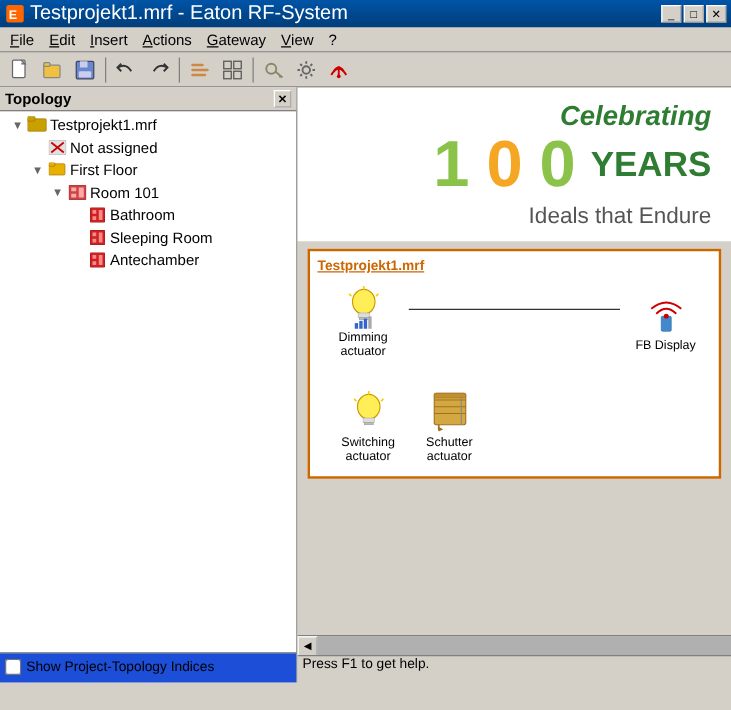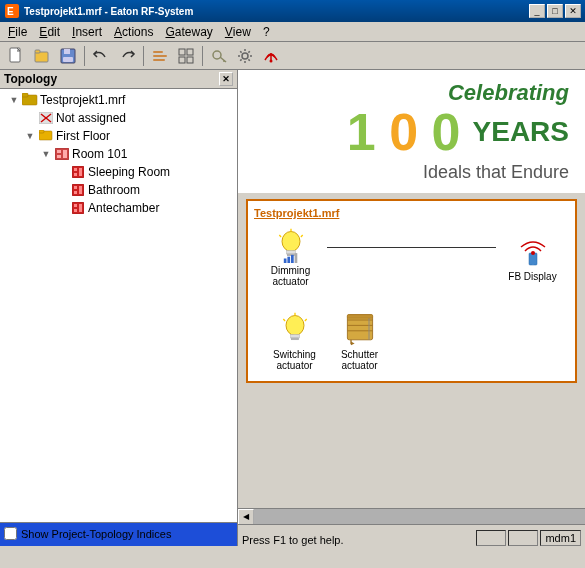--- a/index.html
+++ b/index.html
@@ -9,21 +9,21 @@
     .title-bar {
       background: linear-gradient(to bottom, #0054a6, #003d7a);
       color: white;
       height: 22px;
       display: flex;
       align-items: center;
       padding: 0 4px;
       gap: 4px;
     }
     .title-bar-icon { width: 16px; height: 16px; }
-    .title-bar-text { font-size: 10px; font-weight: bold; flex: 1; }
+    .title-bar-text { font-size: 16px; font-weight: normal; flex: 1; }
     .title-bar-controls { display: flex; gap: 2px; }
     .title-bar-btn {
       width: 16px; height: 14px; background: #d4d0c8; border: 1px outset #fff;
       font-size: 9px; display: flex; align-items: center; justify-content: center;
       cursor: pointer; color: #000;
     }
 
     
     .menu-bar {
       background: #d4d0c8;
@@ -202,21 +202,21 @@
       justify-content: center;
       margin-bottom: 2px;
     }
 
     
     .status-bar {
       height: 22px;
       background: #d4d0c8;
       border-top: 1px solid #808080;
       display: flex;
-      align-items: flex-end;
+      align-items: flex-start;
       padding: 0 4px;
       font-size: 11px;
       position: absolute;
       bottom: 0;
       left: 0;
       right: 0;
     }
     .status-text { flex: 1; }
     .status-right {
       display: flex;
@@ -409,34 +409,34 @@
       <div class="tree-item indent-4">
         <div class="tree-expand">&nbsp;</div>
         <div class="tree-icon">
           <svg width="12" height="12" viewBox="0 0 12 12">
             <rect x="0" y="0" width="12" height="12" rx="1" fill="#cc2222" stroke="#881111" stroke-width="0.5"></rect>
             <rect x="2" y="2" width="3" height="3" fill="#ff8888" stroke="none"></rect>
             <rect x="2" y="7" width="3" height="3" fill="#ff8888" stroke="none"></rect>
             <rect x="7" y="2" width="3" height="8" fill="#ff8888" stroke="none"></rect>
           </svg>
         </div>
-        <span class="tree-label">Sleeping Room</span>
+        <span class="tree-label">Bathroom</span>
       </div>
 
       <div class="tree-item indent-4">
         <div class="tree-expand">&nbsp;</div>
         <div class="tree-icon">
           <svg width="12" height="12" viewBox="0 0 12 12">
             <rect x="0" y="0" width="12" height="12" rx="1" fill="#cc2222" stroke="#881111" stroke-width="0.5"></rect>
             <rect x="2" y="2" width="3" height="3" fill="#ff8888" stroke="none"></rect>
             <rect x="2" y="7" width="3" height="3" fill="#ff8888" stroke="none"></rect>
             <rect x="7" y="2" width="3" height="8" fill="#ff8888" stroke="none"></rect>
           </svg>
         </div>
-        <span class="tree-label">Bathroom</span>
+        <span class="tree-label">Sleeping Room</span>
       </div>
 
       <div class="tree-item indent-4">
         <div class="tree-expand">&nbsp;</div>
         <div class="tree-icon">
           <svg width="12" height="12" viewBox="0 0 12 12">
             <rect x="0" y="0" width="12" height="12" rx="1" fill="#cc2222" stroke="#881111" stroke-width="0.5"></rect>
             <rect x="2" y="2" width="3" height="3" fill="#ff8888" stroke="none"></rect>
             <rect x="2" y="7" width="3" height="3" fill="#ff8888" stroke="none"></rect>
             <rect x="7" y="2" width="3" height="8" fill="#ff8888" stroke="none"></rect>
@@ -561,21 +561,16 @@
       </div>
     </div>
 
     <div class="h-scrollbar" style="position:absolute; bottom:22px; left:0; right:0;">
       <div class="scrollbar-arrow">◀</div>
       <div class="scrollbar-track"></div>
     </div>
 
     <div class="status-bar">
       <span class="status-text">Press F1 to get help.</span>
-      <div class="status-right">
-        <div class="status-box"></div>
-        <div class="status-box"></div>
-        <div class="status-box">mdm1</div>
-      </div>
     </div>
 
   </div>
 </div>
 
 </body></html>

